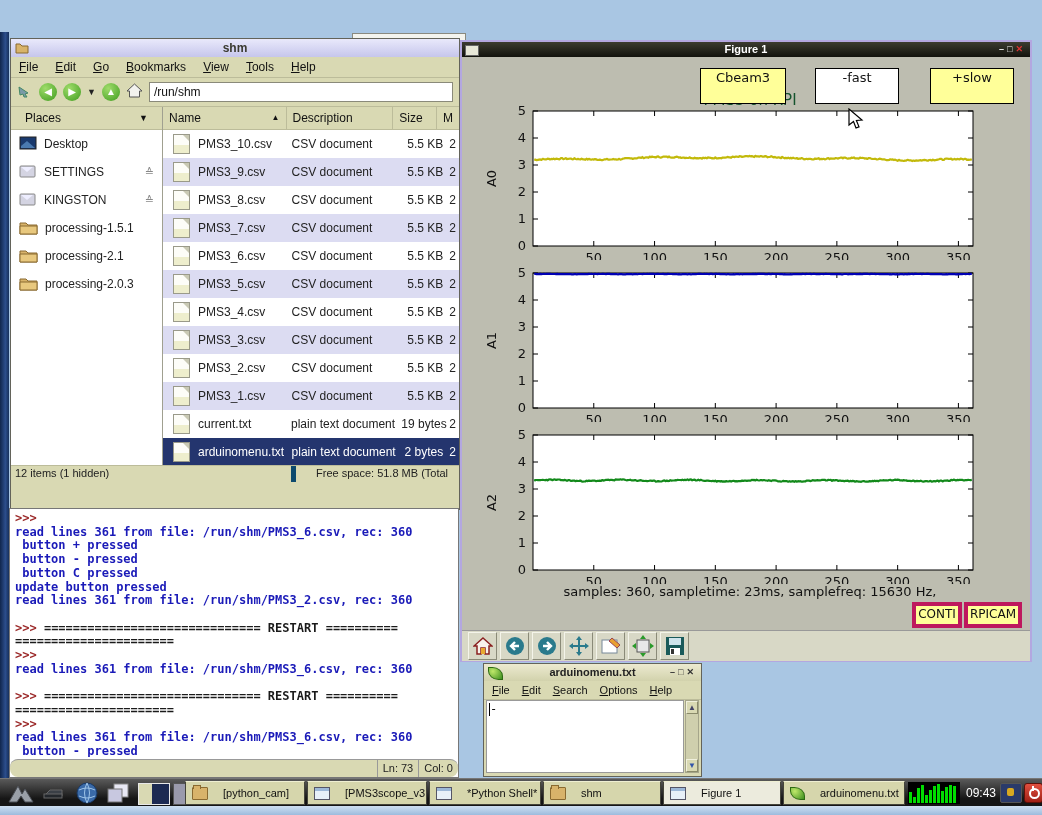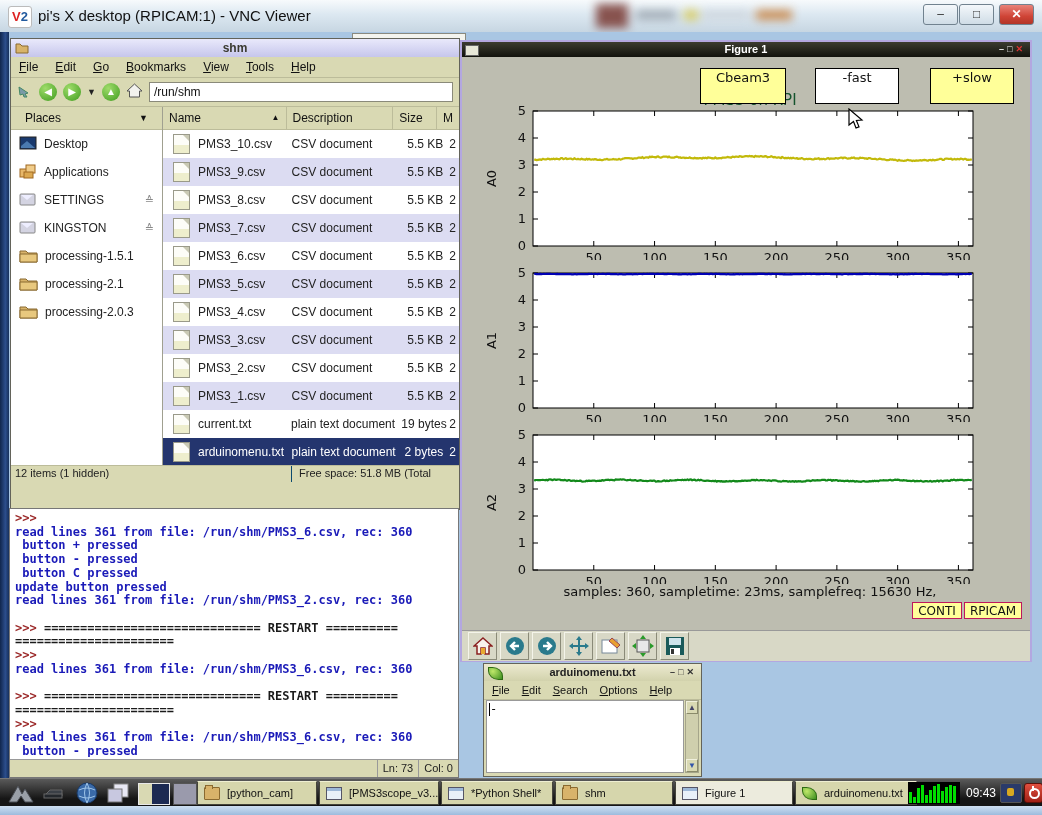--- a/index.html
+++ b/index.html
@@ -53,42 +53,42 @@
   .file-row.sel{background:#24356e;color:#fff;}
   .fr-name{width:132px;display:flex;align-items:center;gap:8px;padding-left:10px;box-sizing:border-box;overflow:hidden;white-space:nowrap;}
   .fr-desc{width:114px;overflow:hidden;white-space:nowrap;}
   .fr-size{width:42px;text-align:right;white-space:nowrap;}
   .fr-m{width:10px;overflow:hidden;white-space:nowrap;padding-left:6px;}
   .pageicon{width:15px;height:18px;background:#fdfdf8;border:1px solid #9a9a8a;position:relative;flex:none;
     box-shadow:inset 0 -8px 0 #eeeecd;}
   .pageicon:before{content:"";position:absolute;right:0;top:0;border:3px solid #c9c9b4;border-left-color:transparent;border-bottom-color:transparent;}
   .fm-statusbar{height:16px;background:#d9d9b3;border-top:1px solid #bcbc9a;display:flex;font-size:11px;color:#222;}
   .fm-statusbar .sl{width:276px;padding-left:4px;line-height:15px;}
-  .fm-statusbar .sr{flex:1;border-left:1px solid #0c4a6e;padding-left:7px;line-height:15px;overflow:hidden;white-space:nowrap;}
+  .fm-statusbar .sr{flex:1;border-left:5px solid #0c4a6e;padding-left:20px;line-height:15px;overflow:hidden;white-space:nowrap;}
   
   .shell{position:absolute;left:9px;top:476px;width:450px;height:270px;background:#fff;border:1px solid #777;box-sizing:border-box;}
   .shell-text{position:absolute;left:5px;top:3px;right:2px;bottom:20px;overflow:hidden;
     font-family:"DejaVu Sans Mono",monospace;font-size:12px;font-weight:bold;line-height:13.7px;white-space:pre;}
   .shell-text .p{color:#9c2a2a;}.shell-text .o{color:#1a1ab8;}.shell-text .k{color:#1a1a1a;}
-  .shell-status{position:absolute;left:0;bottom:0;width:100%;height:17px;background:#d9d9b3;border-top:1px solid #999;display:flex;justify-content:flex-end;font-size:11px;color:#222;}
+  .shell-status{position:absolute;left:0;bottom:0;width:100%;height:17px;background:#d9d9b3;border-top:1px solid #999;display:flex;justify-content:flex-end;font-size:11px;color:#222;border-radius:8px;}
   .shell-status .cell{border-left:1px solid #999;padding:0 5px;line-height:16px;}
   
   .fig{position:absolute;left:460px;top:8px;width:572px;height:622px;border:2px solid #b3a7e0;box-sizing:border-box;background:#bdbdb0;}
   .fig-titlebar{height:15px;background:linear-gradient(#3c3c30,#12120c);position:relative;text-align:center;color:#fff;font-weight:bold;font-size:11px;line-height:15px;}
   .fig-mini-icon{position:absolute;left:3px;top:3px;width:12px;height:9px;background:#e8e8d8;border:1px solid #666;}
   .fig-ctls{position:absolute;right:4px;top:0;font-size:9px;letter-spacing:3px;color:#eee;}
   .fig-ctls .x{color:#d33;font-weight:bold;}
   .fig-canvas{position:relative;height:573px;background:#bdbdb0;overflow:hidden;}
   .fig-btn{position:absolute;height:36px;border:1px solid #000;background:#ffff99;font-size:13px;color:#111;
     text-align:center;line-height:18px;box-sizing:border-box;font-family:"DejaVu Sans",sans-serif;}
   .fig-btn.white{background:#fff;}
   .fig-suptitle{position:absolute;left:63px;width:450px;top:34px;text-align:center;font-size:15px;color:#14532d;font-family:"DejaVu Sans",sans-serif;}
   .plot{position:absolute;left:8px;width:552px;height:158px;}
   .fig-footer{position:absolute;left:43px;width:490px;top:527px;text-align:center;font-size:13px;color:#111;font-family:"DejaVu Sans",sans-serif;}
-  .mode-btn{position:absolute;top:545px;height:17px;border:1px solid #be185d;background:#ffff99;font-size:12px;line-height:16px;text-align:center;box-sizing:border-box;font-family:"DejaVu Sans",sans-serif;color:#111;}
+  .mode-btn{position:absolute;top:545px;height:26px;border:4px solid #be185d;background:#ffff99;font-size:12px;line-height:16px;text-align:center;box-sizing:border-box;font-family:"DejaVu Sans",sans-serif;color:#111;}
   .fig-toolbar{height:30px;background:#d8d8c6;border-top:1px solid #999;display:flex;align-items:center;gap:3px;padding-left:6px;}
   .mpl-btn{width:27px;height:26px;background:#d8d8c6;border:1px solid;border-color:#f4f4ea #8a8a78 #8a8a78 #f4f4ea;
     display:flex;align-items:center;justify-content:center;}
   
   .editor{position:absolute;left:483px;top:631px;width:219px;height:114px;background:#d9d9b3;border:1px solid #63635a;box-sizing:border-box;}
   .ed-titlebar{height:17px;position:relative;background:linear-gradient(#ecead0,#d2d2ac);text-align:center;font-weight:bold;font-size:11px;line-height:17px;color:#222;}
   .ed-ctls{position:absolute;right:4px;top:0;font-size:9px;letter-spacing:3px;color:#333;}
   .ed-menubar{height:18px;display:flex;gap:12px;align-items:center;padding-left:8px;font-size:11px;color:#111;border-bottom:1px solid #bcbc9a;}
   .ed-menubar span u{text-decoration:underline;}
   .ed-body{position:absolute;left:2px;right:17px;top:36px;bottom:3px;background:#fff;border:1px solid #999;
@@ -98,21 +98,21 @@
   .ed-scroll .sb{position:absolute;left:0;width:12px;height:13px;background:#d9d9b3;border:1px solid;border-color:#f0f0dc #8a8a6a #8a8a6a #f0f0dc;
     font-size:8px;text-align:center;line-height:12px;color:#446;box-sizing:border-box;}
   
   .taskbar{position:absolute;left:0;top:746px;width:1042px;height:28px;background:linear-gradient(#5a5a5a,#161616 70%);border-top:1px solid #777;}
   .tb-icon{position:absolute;top:3px;width:24px;height:22px;}
   .pager{position:absolute;top:4px;display:flex;}
   .pager .d1{width:30px;height:20px;border:1px solid #e8e8e8;display:flex;}
   .pager .d1 .w1{width:13px;background:#d9d9b3;}.pager .d1 .w2{flex:1;background:#1c2a52;}
   .pager .d2{width:22px;height:20px;background:#9a9aac;border:1px solid #555;margin-left:3px;}
   .task-btn{position:absolute;top:2px;height:24px;background:#d6d6ac;border:1px solid #44443a;border-top-color:#efefd2;
-    box-sizing:border-box;display:flex;align-items:center;gap:7px;padding:0 6px;font-size:11px;color:#111;overflow:hidden;white-space:nowrap;margin-left:12px;}
+    box-sizing:border-box;display:flex;align-items:center;gap:15px;padding:0 6px;font-size:11px;color:#111;overflow:hidden;white-space:nowrap;}
   .task-btn.active{background:#ecebdd;}
   .mini-folder{width:14px;height:11px;background:#d8b36a;border:1px solid #8a6a30;border-radius:1px;flex:none;position:relative;}
   .mini-folder:before{content:"";position:absolute;left:0;top:-3px;width:6px;height:3px;background:#d8b36a;border:1px solid #8a6a30;border-bottom:none;}
   .mini-window{width:14px;height:11px;background:#e8f0f8;border:1px solid #556;flex:none;box-shadow:inset 0 3px 0 #9db8d8;}
   .mini-leaf{width:13px;height:11px;background:radial-gradient(circle at 30% 30%,#bfe86a,#3d8e1f);border-radius:0 70% 0 70%;flex:none;border:1px solid #2c6a12;}
   .cpu{position:absolute;left:908px;top:3px;width:52px;height:22px;background:#000;display:flex;align-items:flex-end;gap:1px;padding:1px;box-sizing:border-box;}
   .cpu i{display:block;width:3px;background:#00dd00;}
   .clock{position:absolute;left:966px;top:0;height:28px;line-height:28px;color:#fff;font-size:12px;}
   .lockmon{position:absolute;left:1000px;top:4px;width:20px;height:18px;background:#2a3a6a;border:1px solid #555;border-radius:2px;}
   .lockmon i{position:absolute;left:6px;top:4px;width:7px;height:8px;background:#d8a820;border-radius:2px;display:block;}
@@ -121,34 +121,20 @@
   .powerbtn b{position:absolute;left:7px;top:2px;width:2px;height:5px;background:#fff;display:block;}
   .bottom-strip{position:absolute;left:0;top:774px;width:1042px;height:9px;background:linear-gradient(#cfe0f2,#9cbbdd);}
   
   .cursor{position:absolute;left:848px;top:76px;z-index:99;}
 </style>
 </head>
 <body>
 
 <div class="screen">
 
-  <div class="vnc-titlebar">
-    <div class="vnc-logo"><b>V</b><i>2</i></div>
-    <div class="vnc-title">pi's X desktop (RPICAM:1) - VNC Viewer</div>
-    <div class="blur-wrap">
-      <div class="b1"></div>
-        <div class="b2"></div>
-        <div class="b3"></div>
-        <div class="b4"></div>
-        <div class="b5"></div>
-    </div>
-    <div class="winctl" style="right:84px;">–</div>
-    <div class="winctl" style="right:48px;">□</div>
-    <div class="winctl close" style="right:8px;">✕</div>
-  </div>
 
   <div class="desktop">
     <div class="left-strip"></div>
     <div class="bg-sliver"></div>
 
     <div class="fm">
       <div class="fm-titlebar">
         <div style="position:absolute;left:4px;top:2px;">
           <svg width="14" height="13">
               <path d="M1 3 h4 l2 2 h6 v7 h-12 z" fill="#d8b36a" stroke="#8a6a30"></path>
@@ -184,28 +170,20 @@
             <span>Places</span>
             <span style="font-size:9px;">▼</span>
           </div>
           <div id="places-list">
               <div class="place-row">
                 <span><svg width="18" height="14">
                     <rect x="1" y="1" width="16" height="12" fill="#1a3a6e" stroke="#222"></rect>
                     <path d="M2 10 L8 5 L16 12 L2 12 Z" fill="#4a7ab0"></path>
                   </svg></span>
                 <span>Desktop</span>
-              </div>
-              <div class="place-row">
-                <span><svg width="18" height="16">
-                    <rect x="1" y="6" width="9" height="8" fill="#e8b86a" stroke="#a06820"></rect>
-                    <rect x="7" y="2" width="9" height="8" fill="#f0cc8a" stroke="#a06820"></rect>
-                    <rect x="5" y="9" width="9" height="6" fill="#dca850" stroke="#a06820"></rect>
-                  </svg></span>
-                <span>Applications</span>
               </div>
               <div class="place-row">
                 <span><svg width="18" height="14">
                     <rect x="1" y="2" width="15" height="11" rx="1" fill="#d4d4e2" stroke="#888"></rect>
                     <path d="M2 3 L14 3 L8 8 Z" fill="#eef"></path>
                   </svg></span>
                 <span>SETTINGS</span>
                 <span class="eject">≙</span>
               </div>
               <div class="place-row">

